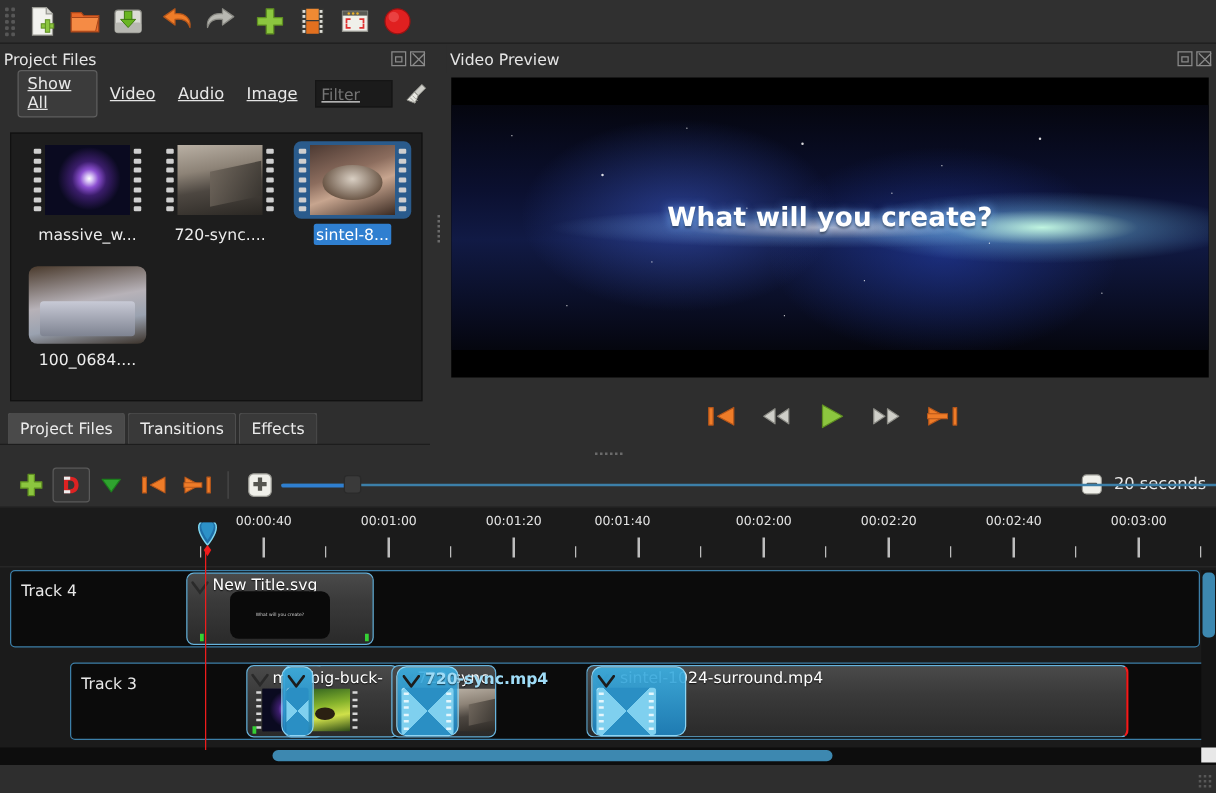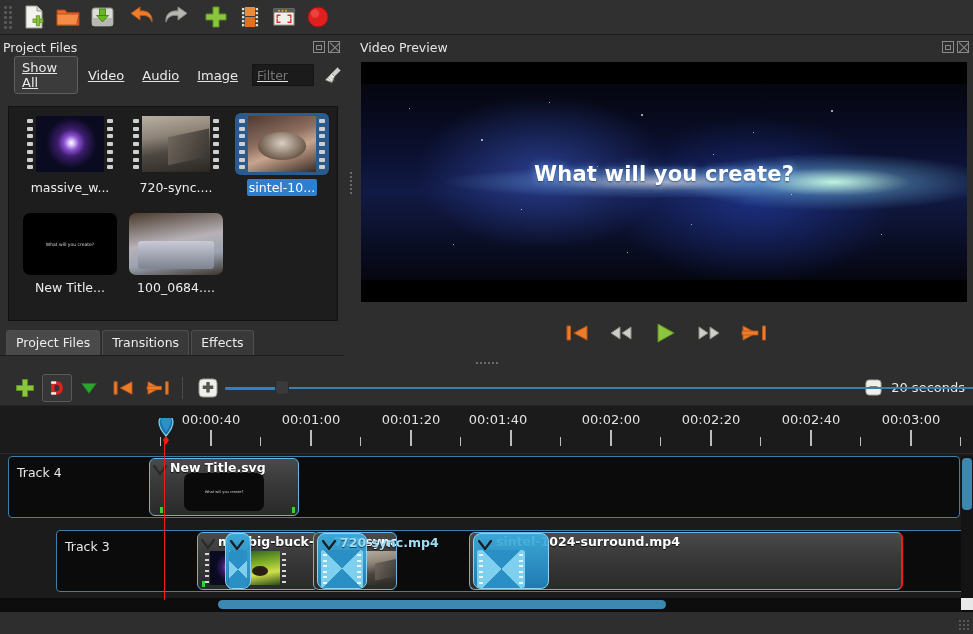--- a/index.html
+++ b/index.html
@@ -203,21 +203,21 @@
     position: absolute; left: 0; top: 406px; width: 973px; height: 48px;
     background: #1b1b1b; border-bottom: 1px solid #2b2b2b; overflow: hidden;
   }
   #bigTime {
     position: absolute; left: 14px; top: 13px; font-size: 21px; color: #efefef;
     letter-spacing: .5px;
   }
   .rtick { position:absolute; background: #bdbdbd; }
   .rtick.major { width:2px; height:16px; top:24px; }
   .rtick.minor { width:1px; height:9px; top:31px; }
-  .rlabel { position:absolute; top: 6px; font-size: 13px; color:#e3e3e3; transform: translateX(-50%); }
+  .rlabel { position:absolute; top: 6px; font-size: 10px; color:#e3e3e3; transform: translateX(-50%); }
 
   
   #playhead {
     position: absolute; left: 157px; top: 418px; width: 18px; height: 36px; z-index: 30;
     pointer-events: none;
   }
   #playheadLine {
     position: absolute; left: 164px; top: 440px; width: 1px; height: 160px;
     background: #ef1c1c; z-index: 29;
   }
@@ -236,21 +236,21 @@
   }
   .clip {
     position: absolute; top: 1px; height: 58px; border-radius: 6px;
     background: linear-gradient(180deg,#4a4a4a 0%, #3a3a3a 40%, #2a2a2a 100%);
     border: 1px solid #68b4dd; overflow: hidden; cursor: pointer;
   }
   .clip .caret {
     position: absolute; left: 3px; top: 2px; width: 14px; height: 11px;
   }
   .clip .clip-title {
-    position: absolute; left: 20px; top: 1px; font-size: 12.5px; font-weight: bold;
+    position: absolute; left: 20px; top: 1px; font-size: 12.5px; font-weight: normal;
     color: #ffffff; white-space: nowrap; text-shadow: 0 1px 1px rgba(0,0,0,.8);
   }
   .clip-thumb {
     position: absolute; left: 4px; top: 16px; width: 56px; height: 38px;
     border-radius: 3px; overflow: hidden; display:flex; align-items:center; justify-content:center;
   }
   .clip-thumb .perf2 { position:absolute; top:1px; bottom:1px; width:7px; display:flex;
      flex-direction:column; justify-content:space-evenly; align-items:center;}
   .clip-thumb .perf2.l{left:1px;} .clip-thumb .perf2.r{right:1px;}
   .clip-thumb .perf2 i{width:4px;height:2px;background:#d6d6d6;display:block;}
@@ -517,30 +517,24 @@
         <div class="perf r">
             <i></i>
             <i></i>
             <i></i>
             <i></i>
             <i></i>
             <i></i>
             <i></i>
           </div>
       </div>
-      <div class="file-label selected">sintel-10...</div>
-    </div>
-
-
-    <div class="file-item">
-      <div class="plain-thumb art-title">
-        <span>What will you create?</span>
-      </div>
-      <div class="file-label">New Title...</div>
-    </div>
+      <div class="file-label selected">sintel-8...</div>
+    </div>
+
+
 
     <div class="file-item">
       <div class="plain-thumb art-100"></div>
       <div class="file-label">100_0684....</div>
     </div>
   </div>
 </div>
 
 <div id="panelTabs">
   <div class="ptab active">Project Files</div>

